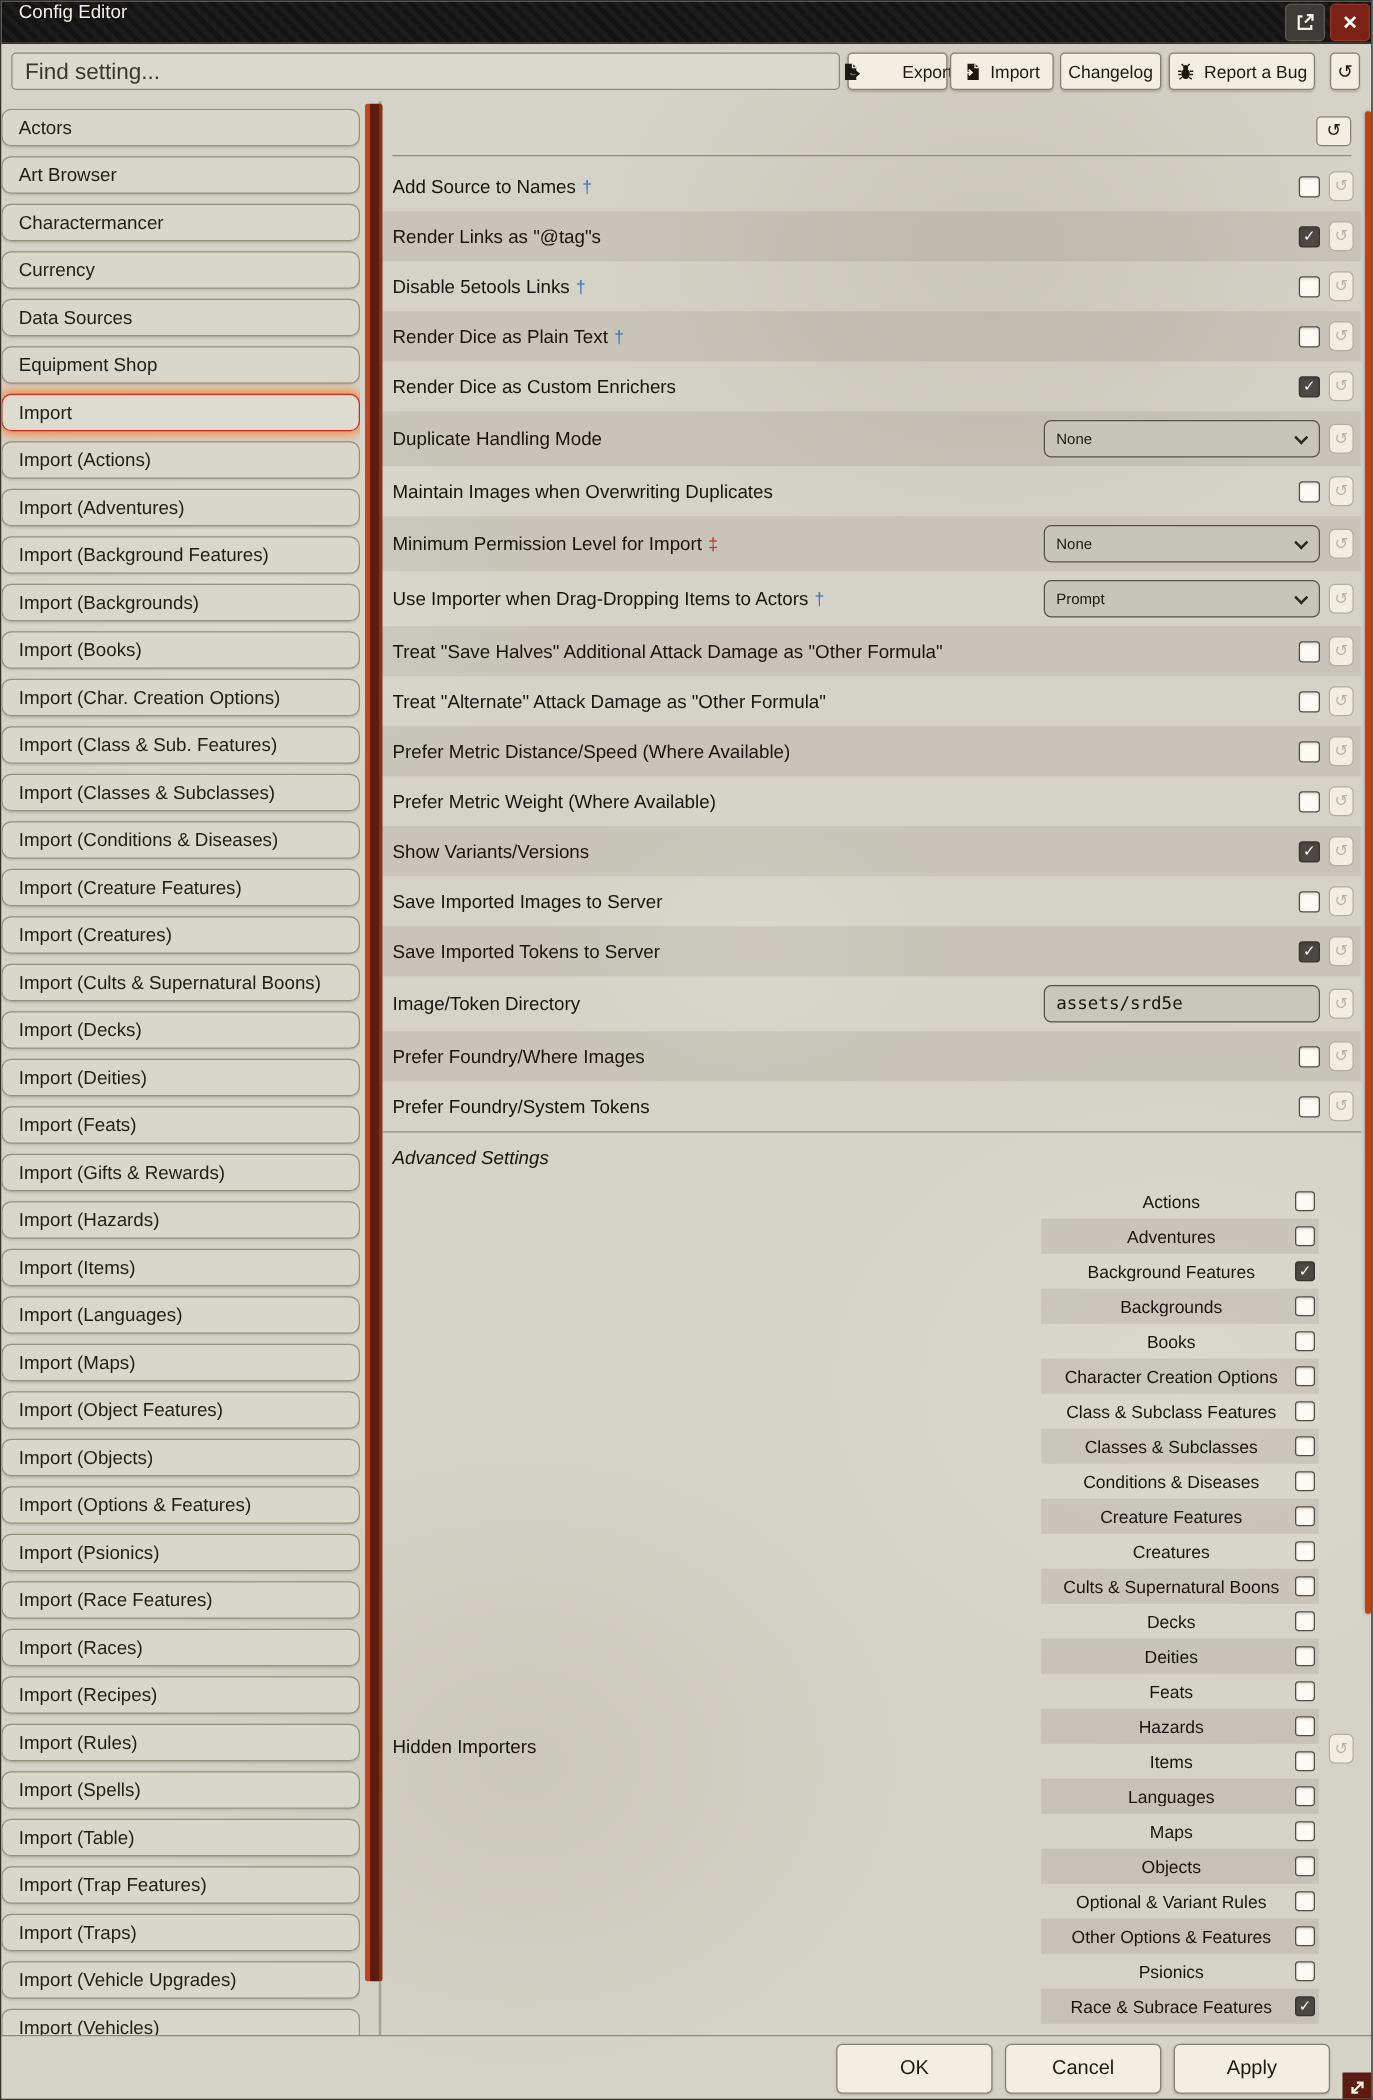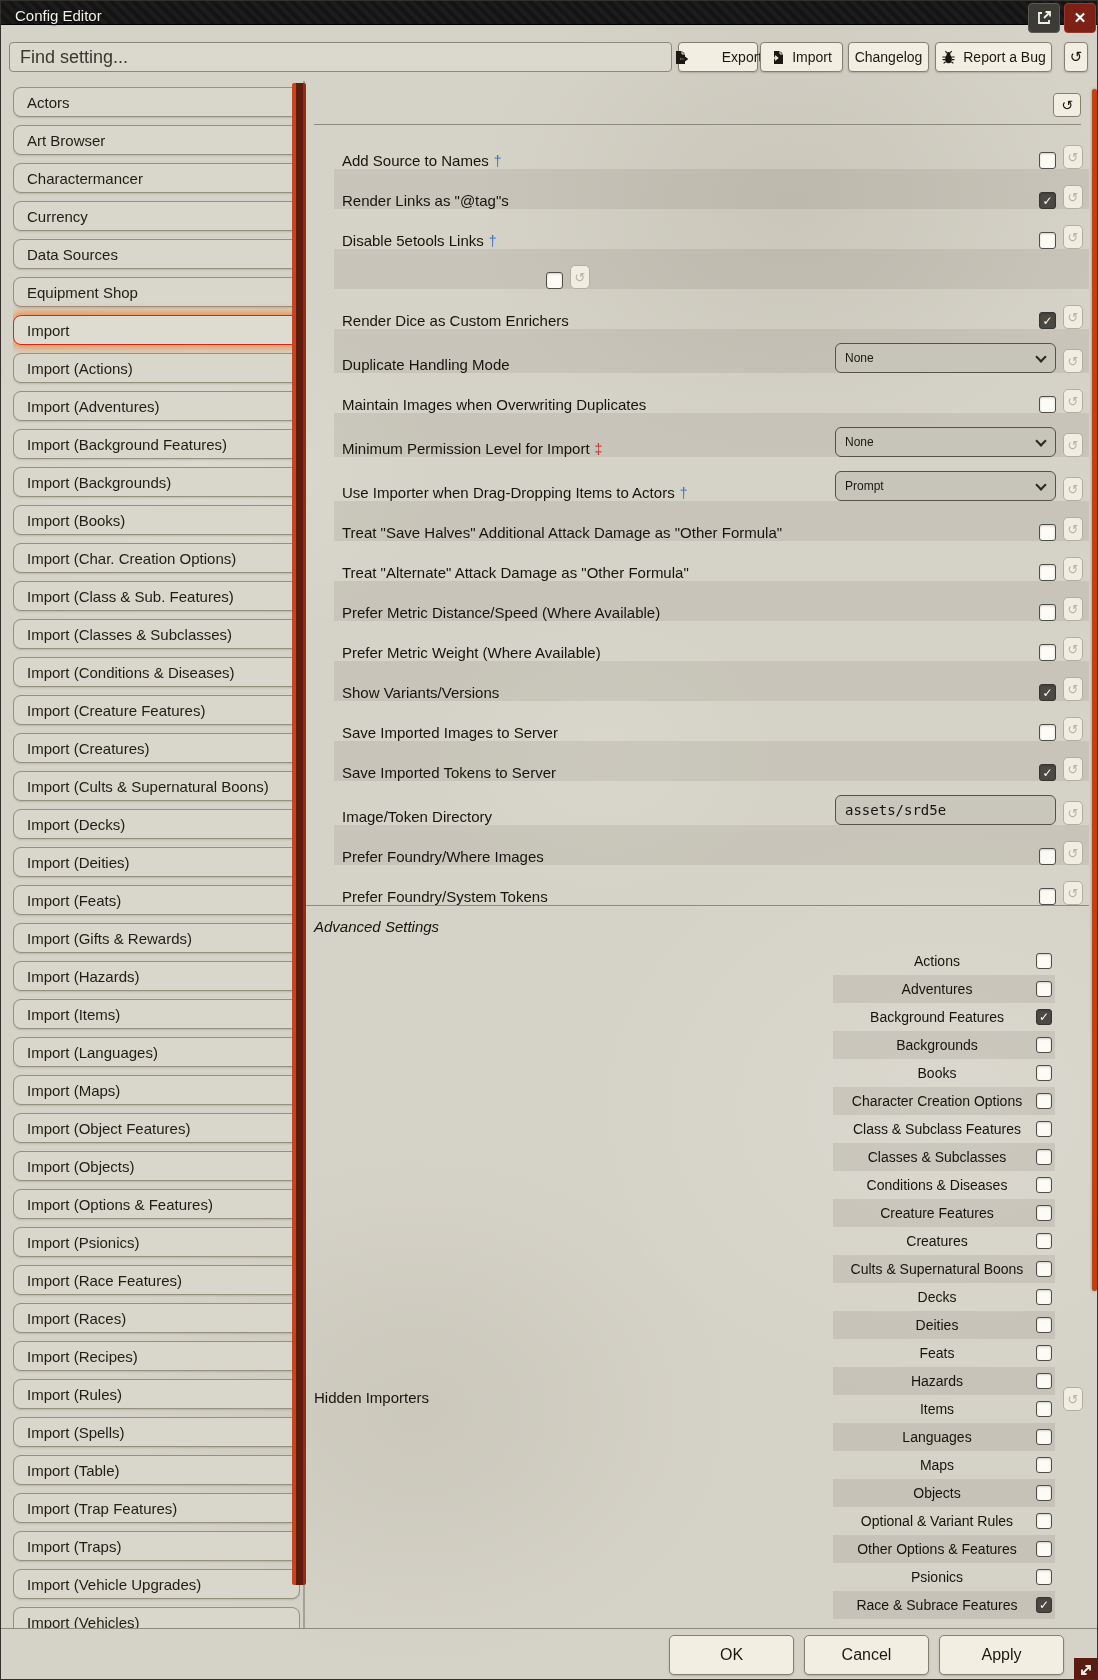--- a/index.html
+++ b/index.html
@@ -10,59 +10,59 @@
     background:
       radial-gradient(ellipse 420px 320px at 18% 28%, rgba(255,255,255,.16), transparent 60%),
       radial-gradient(ellipse 520px 420px at 72% 12%, rgba(120,112,92,.12), transparent 60%),
       radial-gradient(ellipse 640px 520px at 86% 66%, rgba(255,255,255,.13), transparent 60%),
       radial-gradient(ellipse 520px 420px at 38% 84%, rgba(120,112,92,.11), transparent 60%),
       radial-gradient(ellipse 320px 260px at 55% 45%, rgba(255,255,255,.10), transparent 60%),
       #d5d2c7;
     border:1px solid #34312c;
   }
   
-  .titlebar{position:absolute;left:0;top:0;width:100%;height:24px;
+  .titlebar{position:absolute;left:0;top:0;width:100%;height:34px;
     background:repeating-linear-gradient(45deg,#1c1c1c 0 4px,#141414 4px 8px);
-    border-bottom:1px solid #000;display:flex;align-items:flex-end;padding:0 14px;}
+    border-bottom:1px solid #000;display:flex;align-items:flex-start;padding:0 14px;}
   .title-text{color:#f4f1e8;font-size:15px;text-shadow:0 1px 2px #000;}
   .tb-btn{position:absolute;top:2px;height:30px;display:flex;align-items:center;justify-content:center;cursor:pointer;}
   .tb-popout{right:37px;width:32px;background:#3d3b37;border:1px solid #5c594f;border-radius:4px;}
   .tb-close{right:1px;width:32px;background:#7d2016;border:1px solid #93392a;border-radius:4px;color:#fff;font-size:15px;font-weight:bold;}
   
   .toolbar{position:absolute;left:0;top:34px;width:100%;height:46px;}
   .search-input{position:absolute;left:8px;top:7px;width:663px;height:30px;background:#dbd8cd;
     border:1px solid #8b897d;border-radius:4px;padding:0 10px;font-family:"Liberation Sans",sans-serif;
     font-size:18px;color:#17140f;outline:none;}
   .search-input::placeholder{color:#3a372f;opacity:1;}
   .tbar-btn{position:absolute;top:7px;height:30px;background:#f2efe2;border:1px solid #84816f;border-radius:4px;
     display:flex;align-items:center;justify-content:center;gap:7px;font-size:14px;color:#1b1812;cursor:pointer;box-shadow:0 1px 2px rgba(0,0,0,.18);}
   .btn-export{left:677px;width:80px;gap:34px;}
   .btn-import{left:759px;width:83px;}
   .btn-changelog{left:847px;width:81px;}
   .btn-bug{left:934px;width:117px;}
   .btn-tb-reset{left:1063px;width:24px;font-size:15px;}
   .undo-glyph{font-family:"DejaVu Sans",sans-serif;line-height:1;}
   
-  .sidebar{position:absolute;left:12px;top:86px;width:287px;height:1541px;overflow:hidden;}
+  .sidebar{position:absolute;left:0;top:86px;width:287px;height:1541px;overflow:hidden;}
   .side-btn{height:30px;margin-bottom:8px;background:#d9d6cb;border:1px solid #94917f;border-radius:8px;
     display:flex;align-items:center;padding:0 13px;font-size:15px;color:#201d16;cursor:pointer;
     box-shadow:0 1px 2px rgba(0,0,0,.14);white-space:nowrap;overflow:hidden;}
   .side-btn.selected{border:1px solid #d02a1a;box-shadow:0 0 9px 2px rgba(255,100,0,.75);background:#dedbd0;}
   
   .separator-track{position:absolute;left:302px;top:80px;width:2px;height:1547px;background:#a3a094;}
   .separator-thumb{position:absolute;left:291px;top:82px;width:14px;height:1502px;
     background:linear-gradient(90deg,#c8441a 0 4px,#5e1c0f 4px 11px,#8a3015 11px 14px);border-radius:2px;}
   .scroll-thumb{position:absolute;left:1091px;top:88px;width:5px;height:1202px;background:#c2410c;border-radius:3px;box-shadow:0 0 3px rgba(0,0,0,.35);}
   
   .main{position:absolute;left:305px;top:80px;width:783px;height:1547px;}
   .reset-all{position:absolute;top:12px;right:8px;width:28px;height:24px;background:#f2efe2;border:1px solid #84816f;
     border-radius:4px;display:flex;align-items:center;justify-content:center;font-size:14px;color:#1b1812;cursor:pointer;}
   .main-divider{position:absolute;top:43px;left:8px;right:8px;height:1px;background:#8d8a7e;}
   .rows{position:absolute;top:48px;left:0;right:0;}
-  .row{display:flex;align-items:flex-end;padding:0 6px 0 8px;margin-left:28px;}
+  .row{display:flex;align-items:center;padding:0 6px 0 8px;}
   .row.h-cb{height:40px;}
   .row.h-ctl{height:44px;}
   .row.striped{background:rgba(25,18,5,.07);}
   .row-label{flex:1;font-size:15px;color:#17140f;white-space:nowrap;overflow:hidden;}
   .dagger{margin-left:5px;font-size:14px;}
   .dagger.blue{color:#3b74bf;}
   .dagger.red{color:#c43126;}
   .ctl-slot{width:221px;display:flex;justify-content:flex-end;align-items:center;}
   .fake-select{position:relative;width:221px;height:30px;background:#c7c4ba;border:1px solid #55524a;border-radius:6px;
     display:flex;align-items:center;padding:0 26px 0 9px;font-size:12px;color:#1b1812;cursor:pointer;}
@@ -313,20 +313,21 @@
         <div class="row h-cb">
           <div class="row-label"><span>Disable 5etools Links</span><span class="dagger blue">†</span></div>
           <div class="ctl-slot">
             <div class="checkbox"></div>
           </div>
           <div class="mini-reset">
             <span class="undo-glyph">↺</span>
           </div>
         </div>
         <div class="row h-cb striped">
+          <div class="row-label"><span>Render Dice as Plain Text</span><span class="dagger blue">†</span></div>
           <div class="ctl-slot">
             <div class="checkbox"></div>
           </div>
           <div class="mini-reset">
             <span class="undo-glyph">↺</span>
           </div>
         </div>
         <div class="row h-cb">
           <div class="row-label"><span>Render Dice as Custom Enrichers</span></div>
           <div class="ctl-slot">

